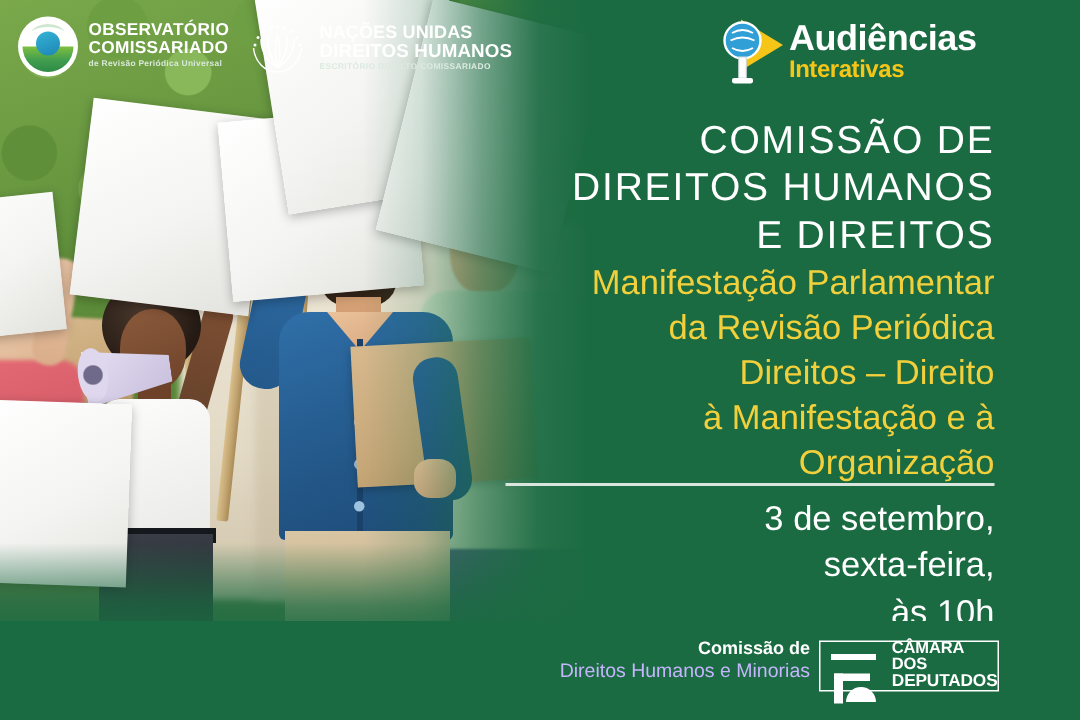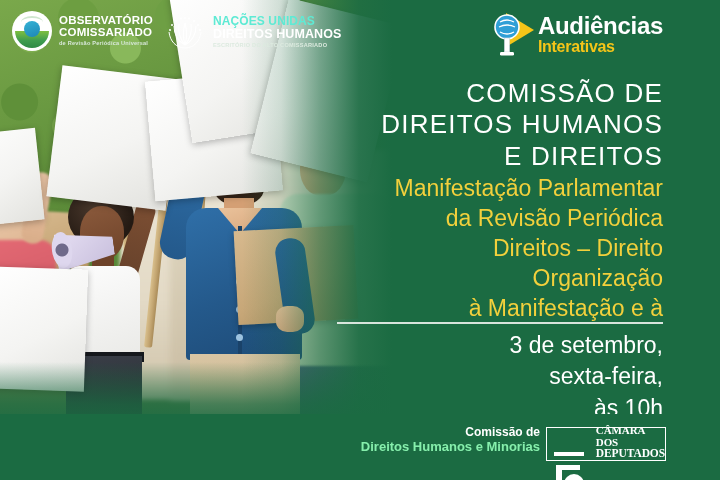--- a/index.html
+++ b/index.html
@@ -289,21 +289,21 @@
     background:linear-gradient(0deg, #1b6b42 0%, rgba(27,107,66,.75) 40%, rgba(27,107,66,0) 100%);
   }
 
   
   .right-panel {
     position:absolute; left:330px; top:0; width:390px; height:414px;
   }
 
   
   .brand {
-    position:absolute; right:57px; top:8px;
+    position:absolute; right:69px; top:8px;
     display:flex; align-items:center; gap:0;
   }
   .brand-mark { position:relative; width:46px; height:52px; flex:none; }
   .brand-text { line-height:1; }
   .brand-l1 {
     font-size:24px; font-weight:bold; color:#ffffff;
     letter-spacing:-.3px;
   }
   .brand-l2 {
     font-size:16px; font-weight:bold; color:#f5c518;
@@ -372,36 +372,36 @@
   }
   .obs-txt { line-height:1.04; }
   .obs-t1, .obs-t2 {
     color:#ffffff; font-size:11.5px; font-weight:bold; letter-spacing:.2px;
   }
   .obs-t3 { color:#d8e8da; font-size:5.6px; font-weight:bold; letter-spacing:.2px; margin-top:1.5px; }
 
   .f-un { position:absolute; left:165px; top:12px; display:flex; align-items:center; gap:8px; }
   .un-mark { width:40px; height:40px; position:relative; flex:none; }
   .un-txt { line-height:1.06; }
-  .un-t1 { color:#5eead4; font-size:12px; font-weight:bold; letter-spacing:.1px; }
+  .un-t1 { color:#ffffff; font-size:12px; font-weight:bold; letter-spacing:.1px; }
   .un-t2 { color:#ffffff; font-size:12.5px; font-weight:bold; letter-spacing:.1px; }
   .un-t3 { color:#dceadf; font-size:5.6px; font-weight:bold; letter-spacing:.25px; margin-top:1.5px; }
 
   .f-com {
     position:absolute; left:350px; top:425px; width:190px;
     text-align:right; line-height:1.2;
   }
   .com-t1 { color:#ffffff; font-size:12px; font-weight:bold; }
-  .com-t2 { color:#86efac; font-size:13px; font-weight:bold; }
+  .com-t2 { color:#c4b5fd; font-size:13px; font-weight:normal; }
 
   .f-cam {
     position:absolute; left:546px; top:427px;
     width:120px; height:34px;
     border:1.6px solid #ffffff;
-    display:flex; align-items:flex-end;font-family:Liberation Serif, serif;
+    display:flex; align-items:center;
   }
   .cam-icon { width:44px; position:relative; border-right:1.6px solid #ffffff; }
   .cam-col {
     position:absolute; left:9px; top:5px; width:6px; height:20px; background:#ffffff;
   }
   .cam-roof {
     position:absolute; left:9px; top:5px; width:24px; height:5px; background:#ffffff;
   }
   .cam-dome {
     position:absolute; left:17px; top:14px; width:20px; height:10px;
@@ -517,22 +517,22 @@
     <div class="title-block">
       <div class="title-line">COMISSÃO DE</div>
       <div class="title-line">DIREITOS HUMANOS</div>
       <div class="title-line">E DIREITOS</div>
     </div>
 
     <div class="subtitle-block">
       <div class="subtitle-line">Manifestação Parlamentar</div>
       <div class="subtitle-line">da Revisão Periódica</div>
       <div class="subtitle-line">Direitos – Direito</div>
+      <div class="subtitle-line">à Manifestação e à</div>
       <div class="subtitle-line">Organização</div>
-      <div class="subtitle-line">à Manifestação e à</div>
     </div>
 
     <div class="divider"></div>
 
     <div class="date-block">
       <div class="date-line">3 de setembro,</div>
       <div class="date-line">sexta-feira,</div>
       <div class="date-line">às 10h</div>
     </div>
   </div>

